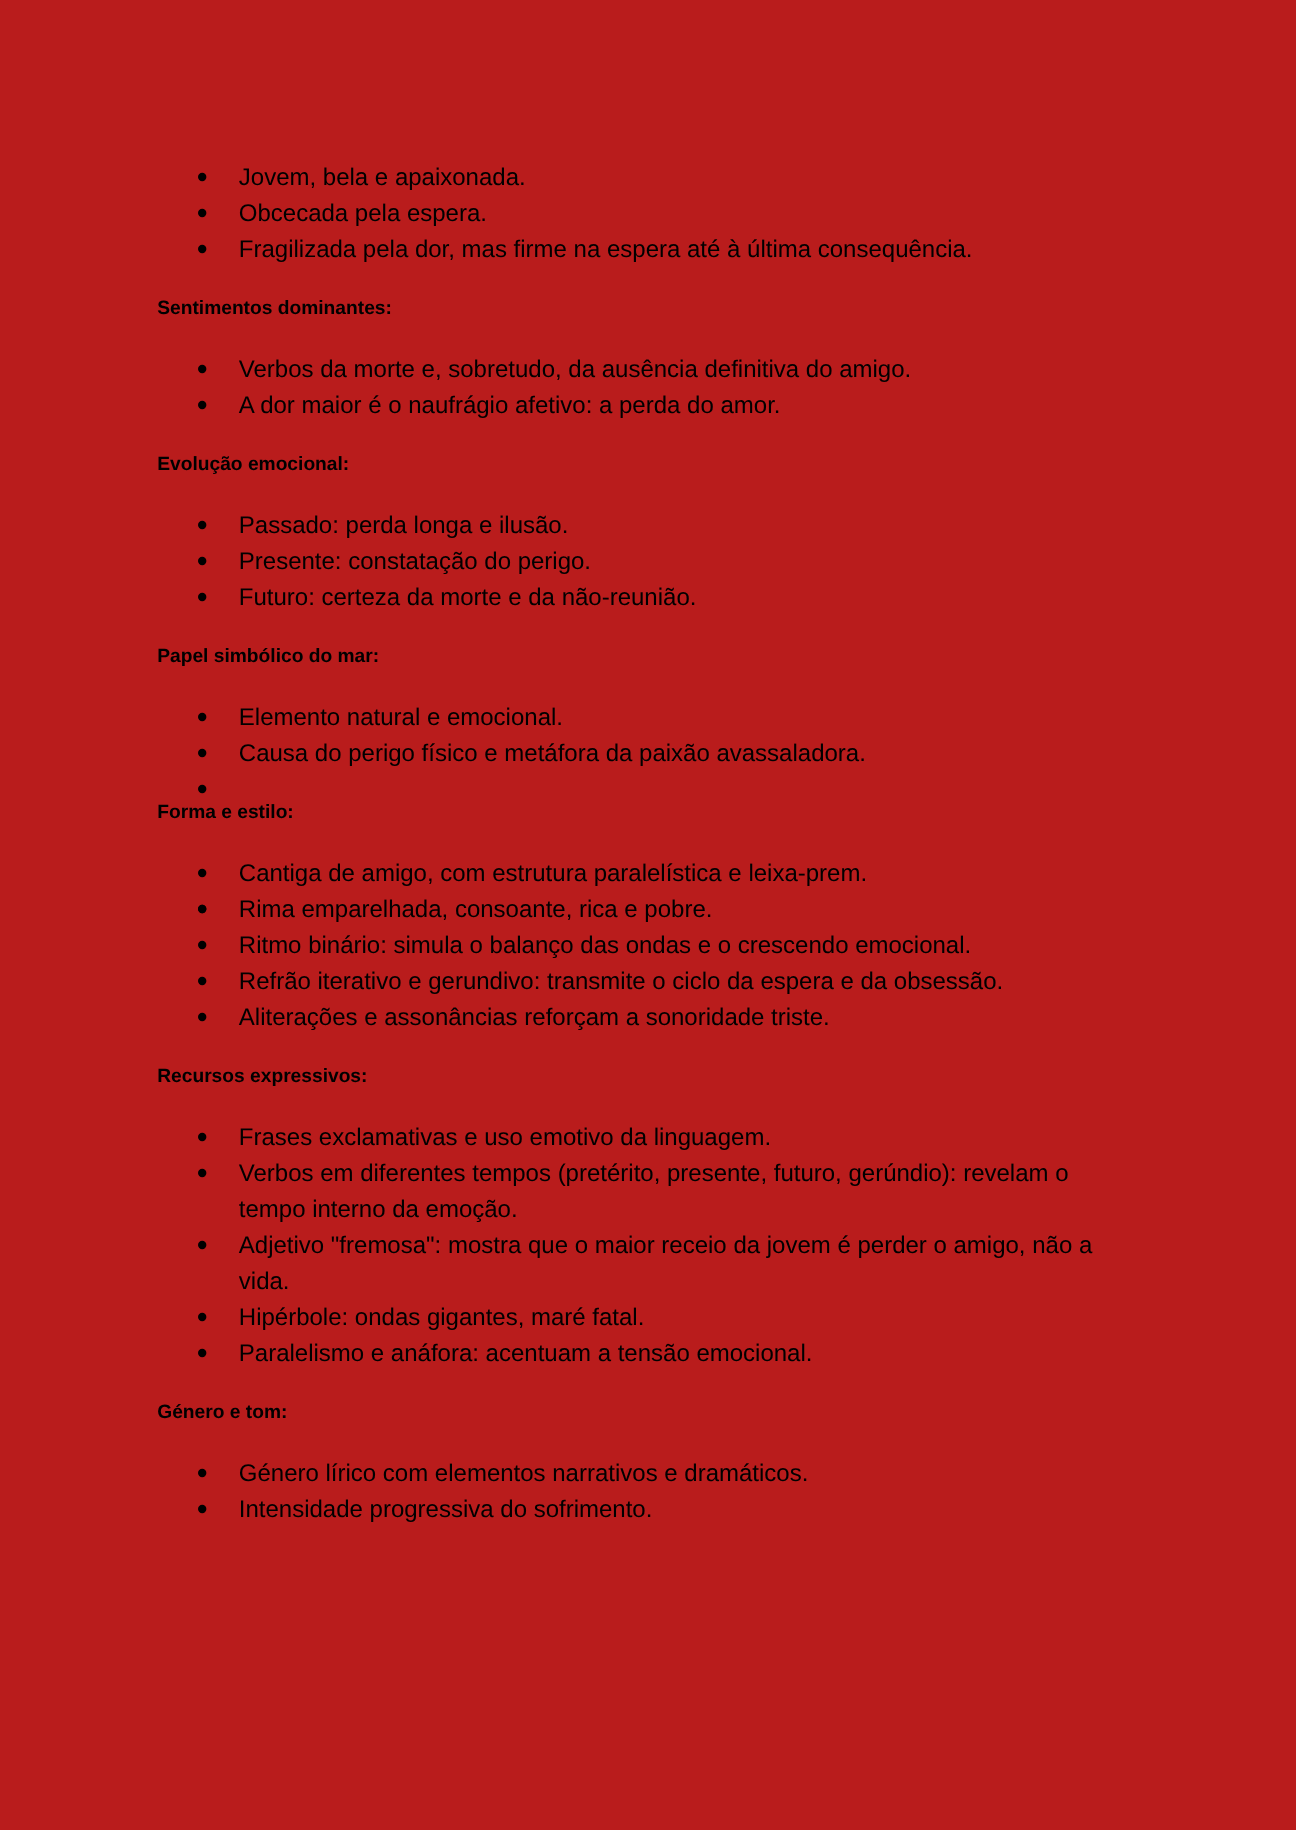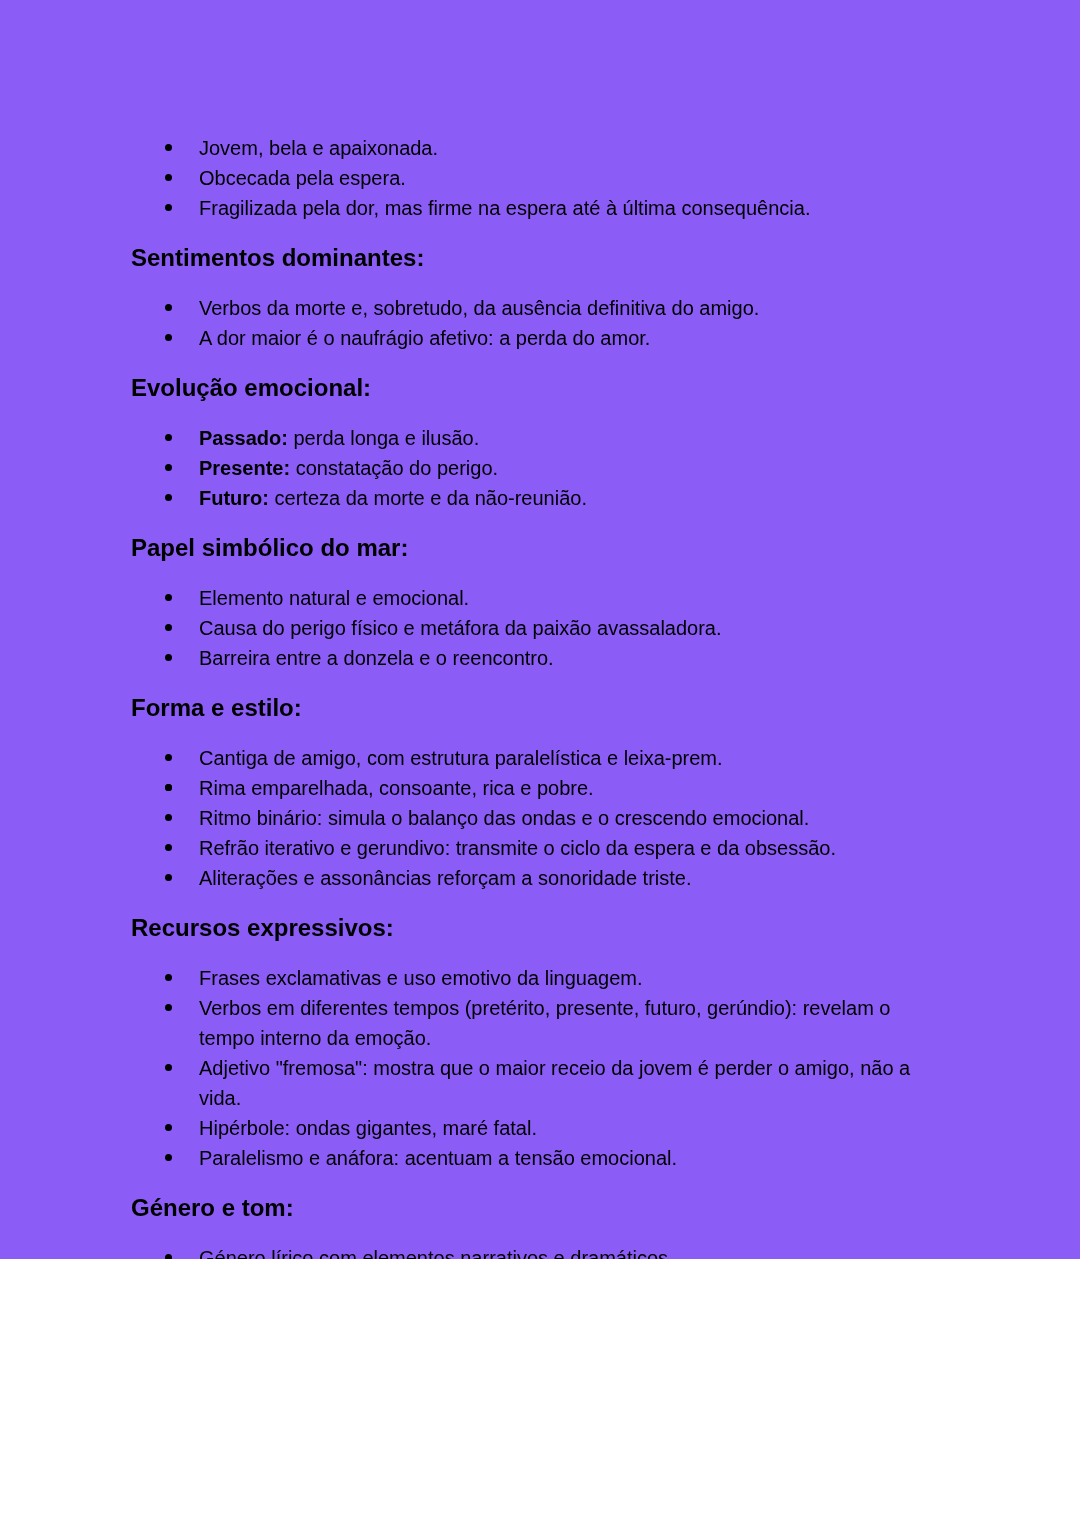--- a/index.html
+++ b/index.html
@@ -1,31 +1,31 @@
 <!DOCTYPE html>
 <html lang="pt"><head>
 <meta charset="utf-8">
 <style>
   html, body { margin: 0; padding: 0; background: #ffffff; }
   .page {
     position: relative;
     width: 1080px;
-    height: 1259px;
+    height: 1525px;
     box-sizing: border-box;
     padding: 133px 131px 0 131px;
-    background: #8b5cf6;
+    background: #b91c1c;
     color: #000000;
     font-family: "Liberation Sans", sans-serif;
     font-size: 20px;
     line-height: 30px;
     overflow: hidden;
   }
   .hd {
     font-weight: bold;
-    font-size: 24px;
+    font-size: 16px;
     line-height: 30px;
     margin: 20px 0;
   }
   ul.blist {
     list-style: none;
     margin: 0;
     padding: 0;
   }
   ul.blist > li {
     position: relative;
@@ -33,21 +33,21 @@
   }
   .dot {
     position: absolute;
     left: 34px;
     top: 11px;
     width: 7px;
     height: 7px;
     border-radius: 50%;
     background: #000000;
   }
-  .lead { font-weight: bold; }
+  .lead { font-weight: normal; }
 </style>
 </head>
 <body>
 
 <div class="page">
 
   <section>
     <ul class="blist">
       <li><span class="dot"></span><span class="lead"></span><span>Jovem, bela e apaixonada.</span></li>
       <li><span class="dot"></span><span class="lead"></span><span>Obcecada pela espera.</span></li>
@@ -70,21 +70,21 @@
       <li><span class="dot"></span><span class="lead">Presente:</span><span> constatação do perigo.</span></li>
       <li><span class="dot"></span><span class="lead">Futuro:</span><span> certeza da morte e da não-reunião.</span></li>
     </ul>
   </section>
 
   <section>
     <div class="hd">Papel simbólico do mar:</div>
     <ul class="blist">
       <li><span class="dot"></span><span class="lead"></span><span>Elemento natural e emocional.</span></li>
       <li><span class="dot"></span><span class="lead"></span><span>Causa do perigo físico e metáfora da paixão avassaladora.</span></li>
-      <li><span class="dot"></span><span class="lead"></span><span>Barreira entre a donzela e o reencontro.</span></li>
+      <li><span class="dot"></span><span class="lead"></span></li>
     </ul>
   </section>
 
   <section>
     <div class="hd">Forma e estilo:</div>
     <ul class="blist">
       <li><span class="dot"></span><span class="lead"></span><span>Cantiga de amigo, com estrutura paralelística e leixa-prem.</span></li>
       <li><span class="dot"></span><span class="lead"></span></li>
       <li><span class="dot"></span><span class="lead"></span><span>Rima emparelhada, consoante, rica e pobre.</span></li>
       <li><span class="dot"></span><span class="lead"></span><span>Ritmo binário: simula o balanço das ondas e o crescendo emocional.</span></li>

